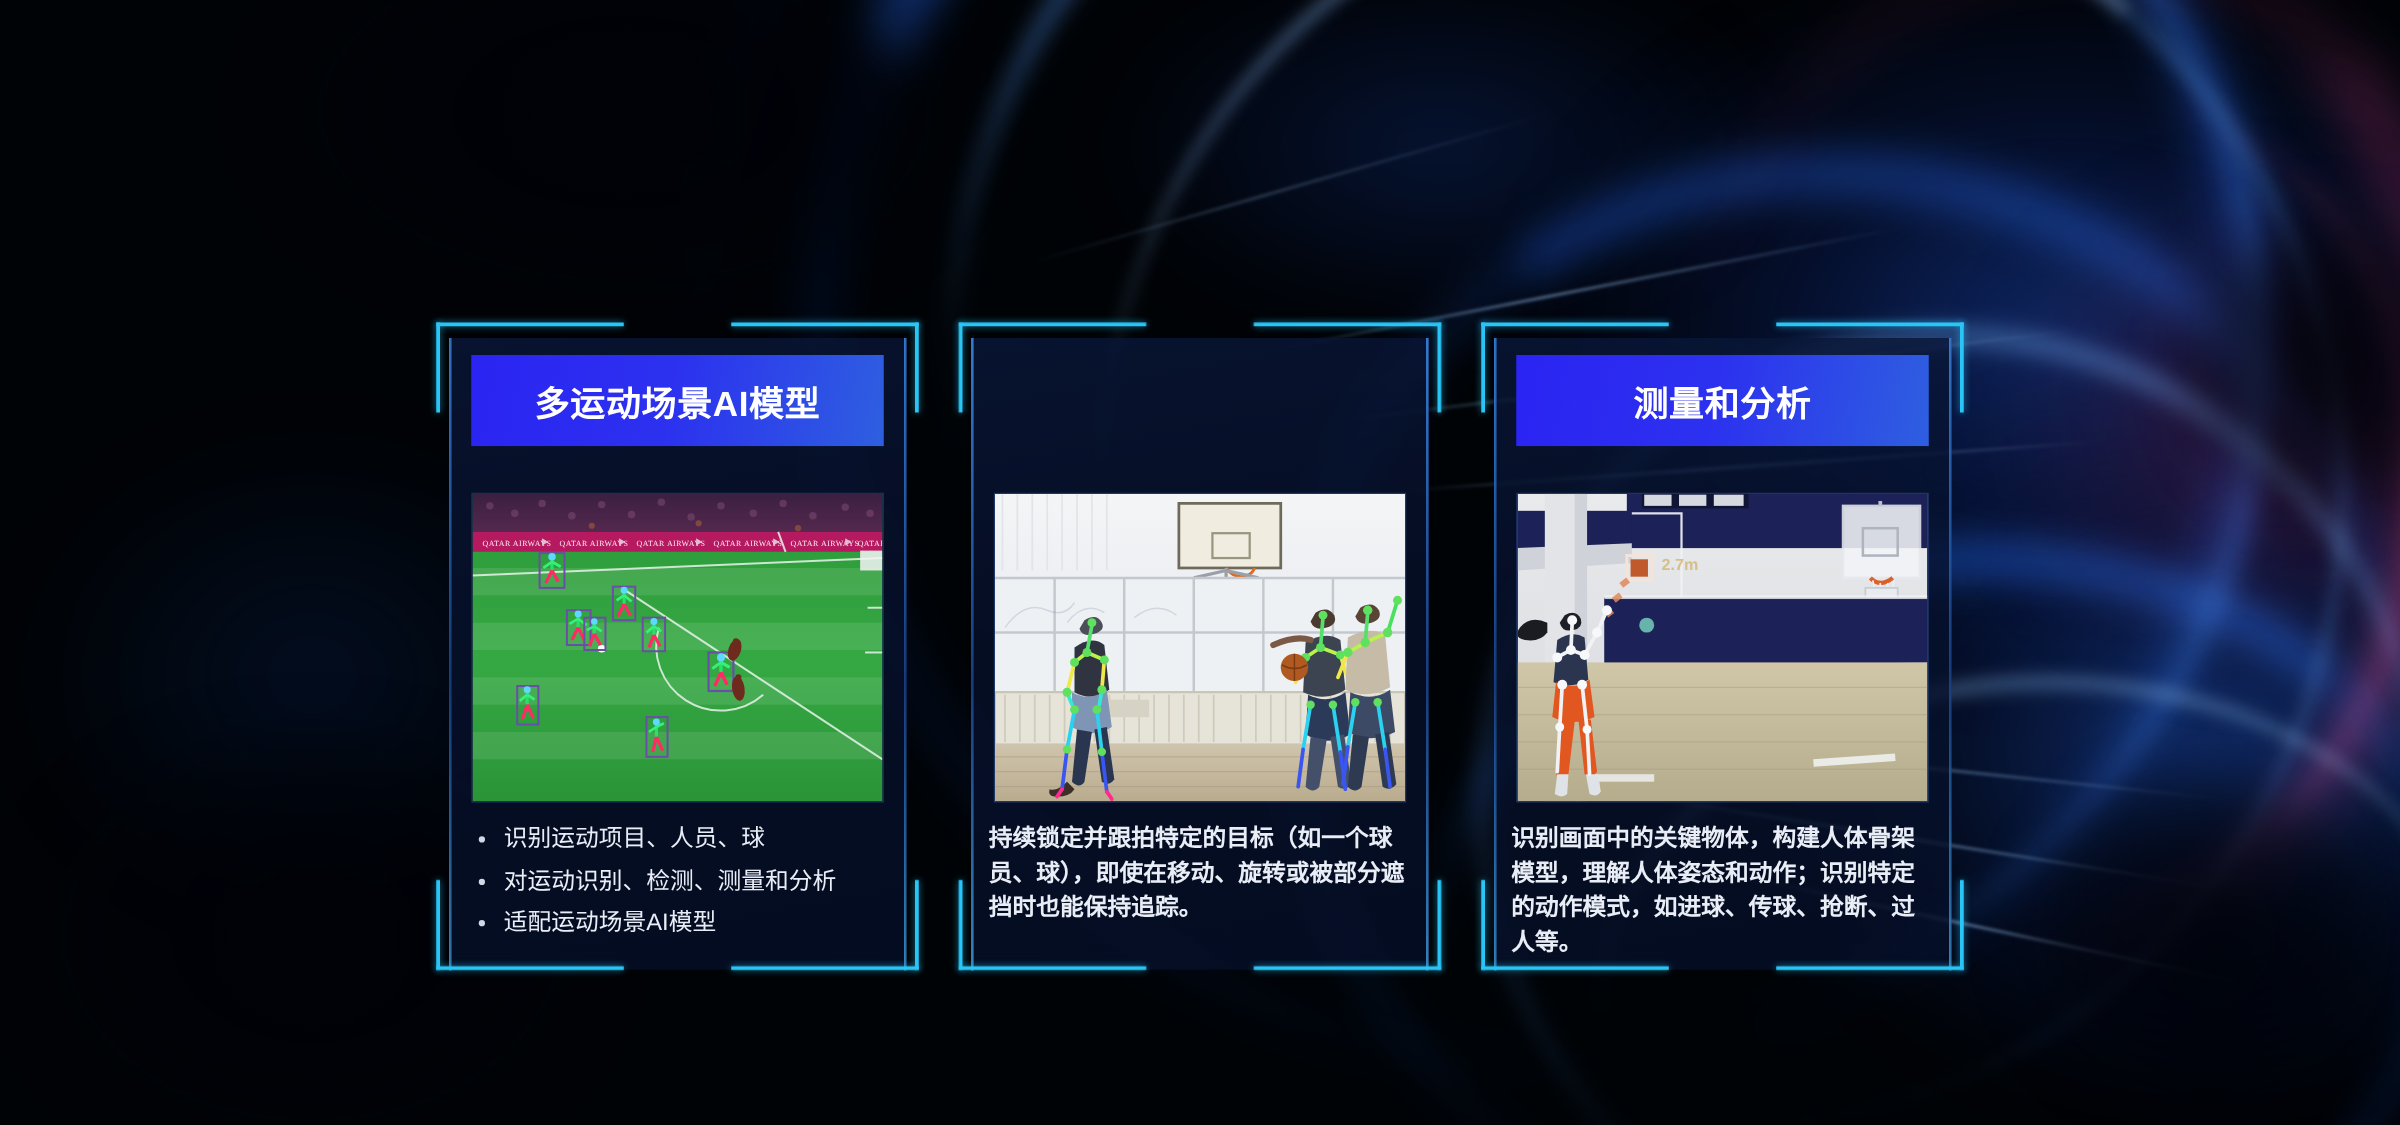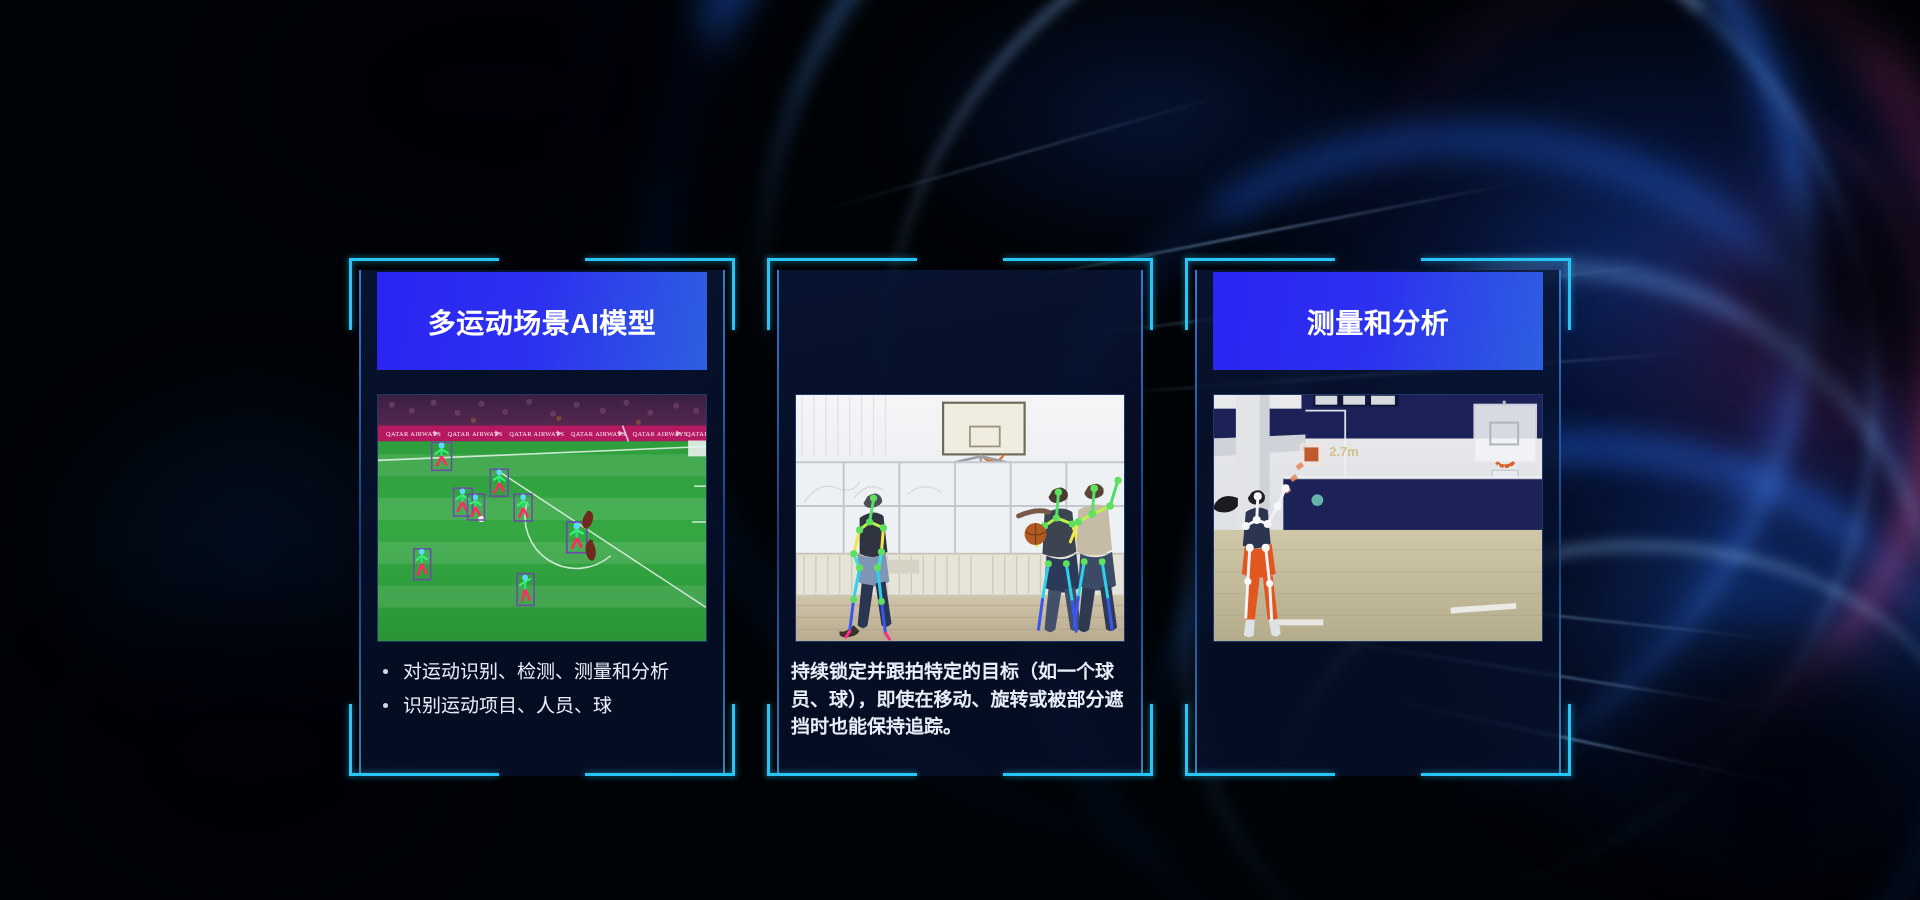--- a/index.html
+++ b/index.html
@@ -127,21 +127,21 @@
   .bk-bl { left:0; bottom:0; width:150px; height:72px; }
   .bk-bl .h { left:0; bottom:0; width:150px; height:3px; }
   .bk-bl .v { left:0; bottom:0; width:3px; height:72px; }
 
   .bk-br { right:0; bottom:0; width:150px; height:72px; }
   .bk-br .h { right:0; bottom:0; width:150px; height:3px; }
   .bk-br .v { right:0; bottom:0; width:3px; height:72px; }
 
   
   .card-title {
-    position:absolute; left:28px; right:28px; top:14px; height:98px;
+    position:absolute; left:28px; right:28px; top:26px; height:73px;
     background:linear-gradient(100deg,#2b24f3 0%, #2c31ef 48%, #2e5fe0 100%);
     display:flex; align-items:center; justify-content:center;
     color:#fff; font-size:28px; font-weight:700; letter-spacing:.5px;
     white-space:nowrap;
   }
 
   
   .card-media {
     position:absolute; left:28px; right:28px; top:136px; height:248px;
     overflow:hidden; background:#09122b;
@@ -366,22 +366,23 @@
               <ellipse cx="6" cy="9" rx="5" ry="10" transform="rotate(-8 6 9)"></ellipse>
               <circle cx="6" cy="0" r="2.4"></circle>
             </g>
         </g>
         <rect x="312" y="46" width="18" height="16" fill="#f3f4f6" opacity=".85"></rect>
       </svg>
     </div>
 
     <div class="card-body">
       <ul class="blist">
+        <li>识别运动项目、人员、球</li>
         <li>对运动识别、检测、测量和分析</li>
-        <li>识别运动项目、人员、球</li>
+        <li>适配运动场景AI模型</li>
       </ul>
     </div>
   </div>
 
   <div class="card">
     <div class="card-panel"></div>
     <div class="card-side-l"></div>
     <div class="card-side-r"></div>
     <div class="bk bk-tl">
         <i class="h"></i>
@@ -691,15 +692,18 @@
               <circle cx="44" cy="-2" r="4"></circle>
             <circle cx="8" cy="58" r="4"></circle>
               <circle cx="24" cy="58" r="4"></circle>
             <circle cx="6" cy="92" r="3.6"></circle>
               <circle cx="28" cy="94" r="3.6"></circle>
           </g>
         </g>
       </svg>
     </div>
 
+    <div class="card-body para">
+      <p class="ptext">识别画面中的关键物体，构建人体骨架模型，理解人体姿态和动作；识别特定的动作模式，如进球、传球、抢断、过人等。</p>
+    </div>
   </div>
 
 </div>
 
 </body></html>

